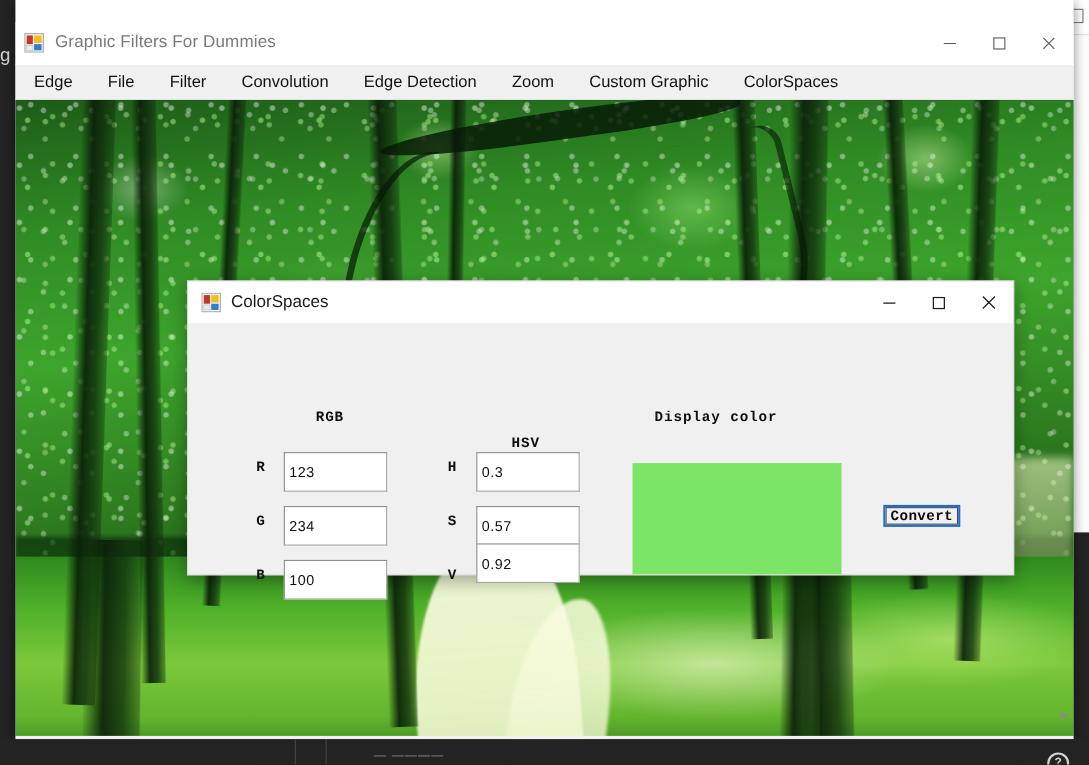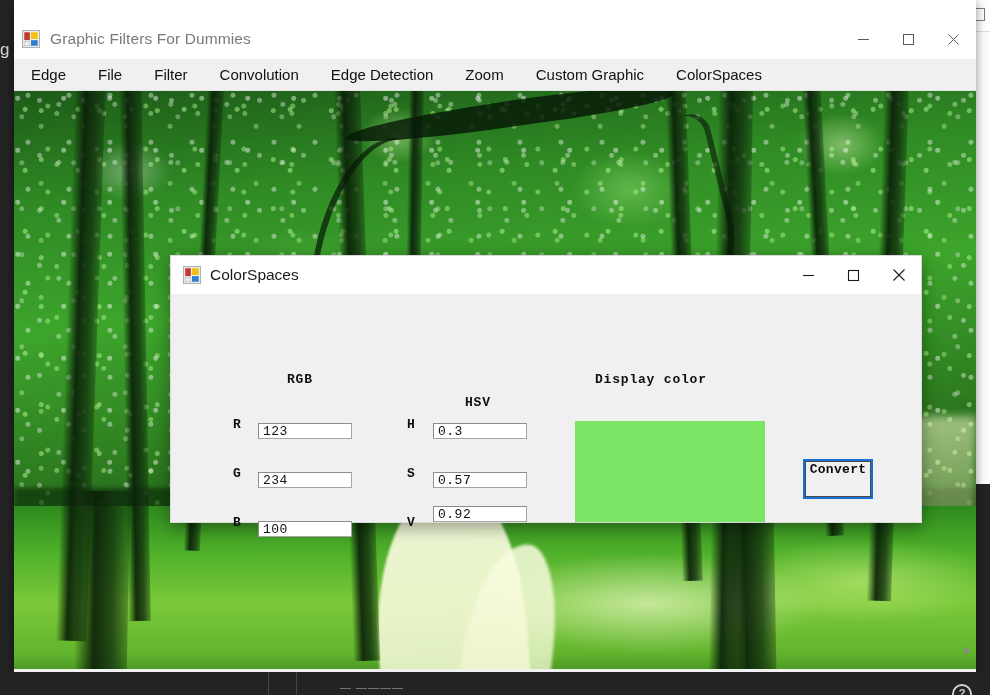--- a/index.html
+++ b/index.html
@@ -307,48 +307,47 @@
     position: absolute;
     font-family: Liberation Mono, monospace;
     font-size: 13px;
     font-weight: bold;
     color: #0f0f0f;
     letter-spacing: 0.8px;
   }
   .txtbox {
     position: absolute;
     width: 94px;
-    height: 16px;
+    height: 36px;
     box-sizing: border-box;
     background: #ffffff;
     border: 1px solid #a5a5a5;
     border-top-color: #8d8d8d;
     border-left-color: #8d8d8d;
-    font-family: Liberation Mono, monospace;
+    font-family: Liberation Sans, sans-serif;
     font-size: 13px;
     color: #111111;
     padding: 0 0 0 4px;
     line-height: 23px;
     letter-spacing: 0.5px;
     outline: none;
-    margin-top: 12px;
   }
   #swatch {
     position: absolute;
     left: 404px;
     top: 127px;
     width: 190px;
     height: 101px;
   }
   #convert-btn {
     position: absolute;
     left: 632px;
     top: 165px;
     width: 70px;
-    height: 40px;
+    height: 20px;
     box-sizing: border-box;
     background: #f0f0f0;
     border: 2px solid #1a6fd4;
     padding: 0;
     cursor: default;
   }
   #convert-btn .inner {
     display: block;
     width: 100%;
     height: 100%;

